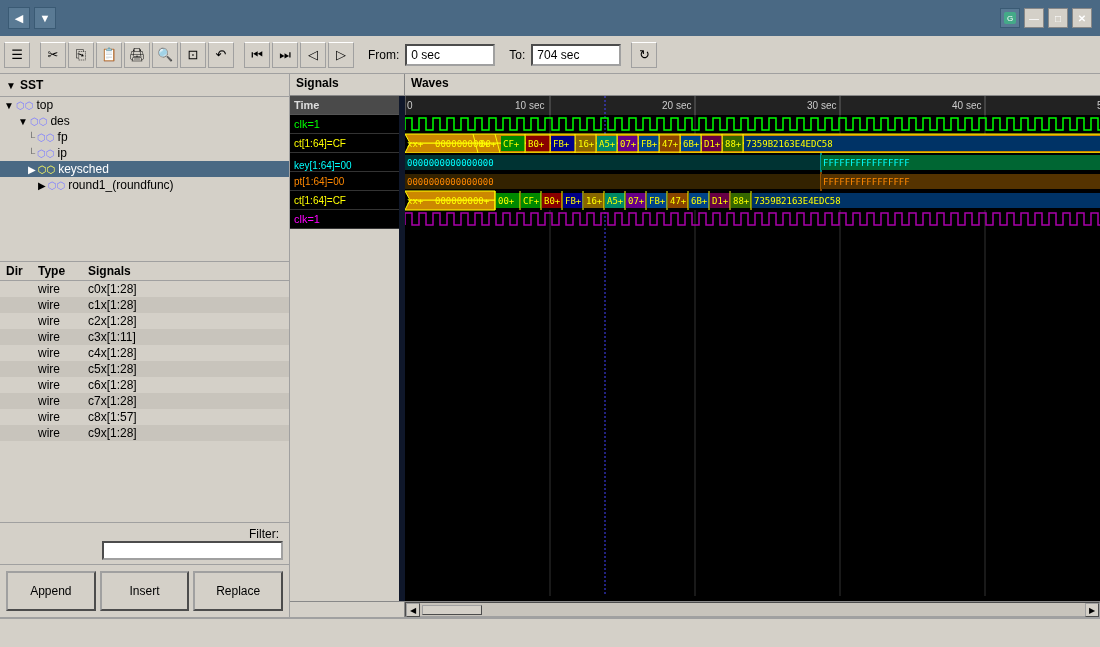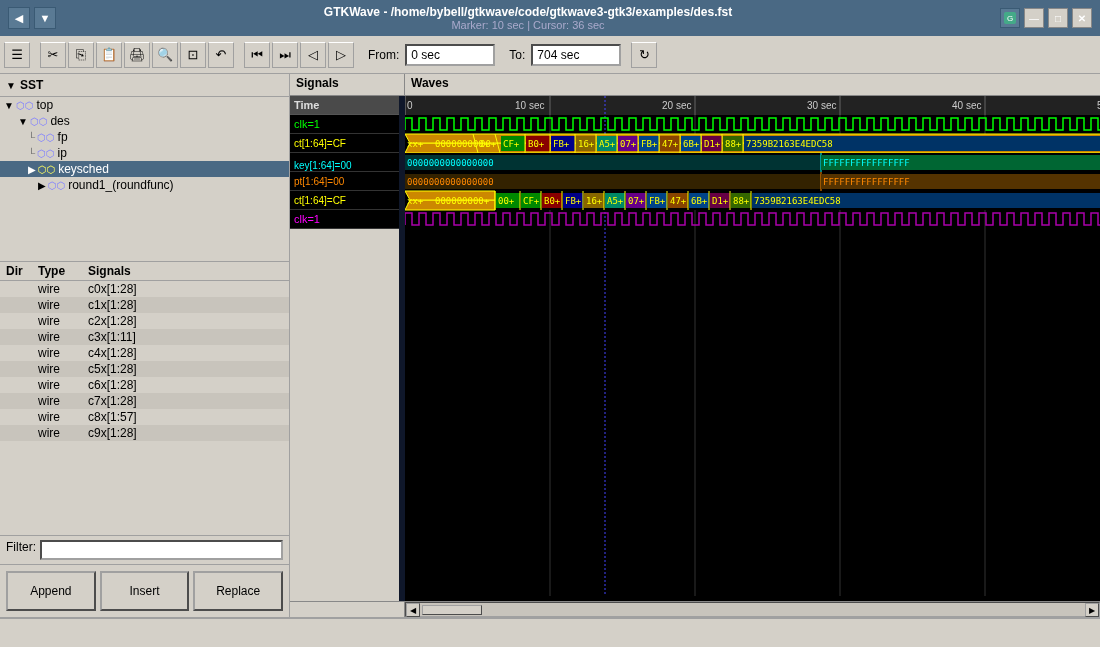--- a/index.html
+++ b/index.html
@@ -104,22 +104,22 @@
     .sig-col-dir { width: 38px; padding-left: 6px; }
     .sig-col-type { width: 50px; }
     .sig-col-signal { flex: 1; }
     #signals-list { overflow-y: auto; flex: 1; }
     .sig-row { display: flex; padding: 1px 0; }
     .sig-row:nth-child(odd) { background: #d4d0c8; }
     .sig-row:nth-child(even) { background: #c8c4bc; }
 
     
     #filter-bar {
-      display: flex; align-items: flex-start; padding: 4px 6px;
-      border-top: 1px solid #a0a0a0; background: #d4d0c8;
+      display: flex; align-items: flex-end; padding: 4px 6px;
+      border-top: 1px solid #a0a0a0; background: #d4d0c8; flex-direction: column;
     }
     #filter-label { margin-right: 4px; }
     #filter-input {
       flex: 1; height: 20px; border: 2px inset #a0a0a0; background: white;
     }
 
     
     #bottom-btns {
       display: flex; gap: 4px; padding: 6px;
       background: #d4d0c8; border-top: 1px solid #a0a0a0;
@@ -232,24 +232,20 @@
       font-size: 11px;
     }
   </style>
 </head>
 <body>
 
 <div id="titlebar">
   <div id="titlebar-left">
     <div class="titlebar-nav-btn">◀</div>
     <div class="titlebar-nav-btn">▼</div>
-  </div>
-  <div style="flex:1; text-align:center;">
-    <div style="font-size:12px; font-weight:bold; color:white;">GTKWave - /home/bybell/gtkwave/code/gtkwave3-gtk3/examples/des.fst</div>
-    <div style="font-size:11px; color:#aac;">Marker: 10 sec  |  Cursor: 36 sec</div>
   </div>
   <div id="titlebar-right">
     <div class="win-btn" style="background:#5a7a94; border:1px solid #3a5a74;">
       <svg width="14" height="14" viewBox="0 0 14 14">
         <rect x="1" y="1" width="12" height="12" fill="#4a8" rx="2"></rect>
         <text x="7" y="10" text-anchor="middle" fill="white" font-size="8">G</text>
       </svg>
     </div>
     <div class="win-btn">—</div>
     <div class="win-btn">□</div>

